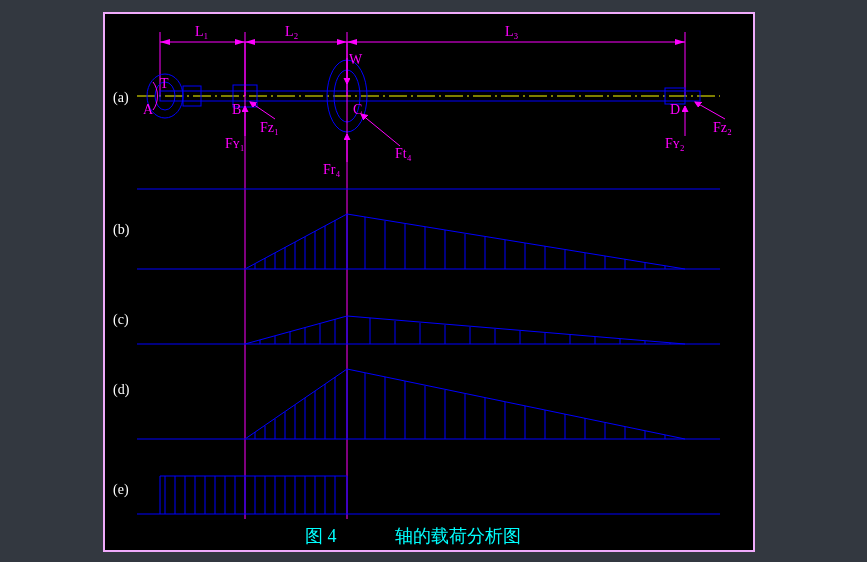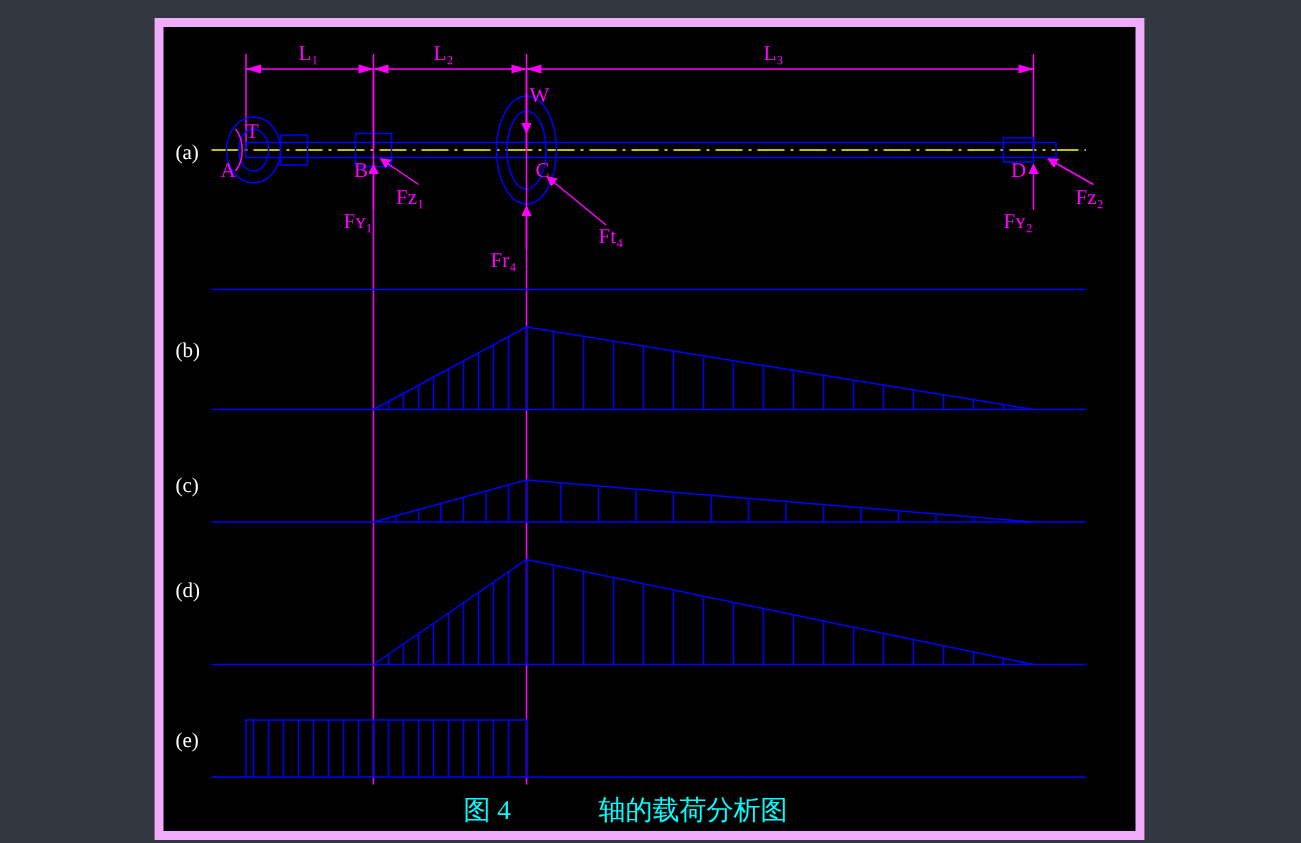--- a/index.html
+++ b/index.html
@@ -11,21 +11,21 @@
     height: 562px;
     position: relative;
   }
   .frame {
     position: absolute;
     left: 103px;
     top: 12px;
     width: 648px;
     height: 536px;
     background: #000;
-    border: 6px solid #f0abfc;
+    border: 2px solid #f0abfc;
   }
   svg { display: block; }
   .mag { stroke: #f0f; fill: none; }
   .blue { stroke: #00f; fill: none; }
   .hatch { stroke: #00f; stroke-width: 1; }
   text { font-family: "SimSun", serif; }
   .lbl-mag { fill: #f0f; font-size: 14px; }
   .lbl-cyan { fill: #0ff; font-size: 18px; }
 </style>
 </head>

